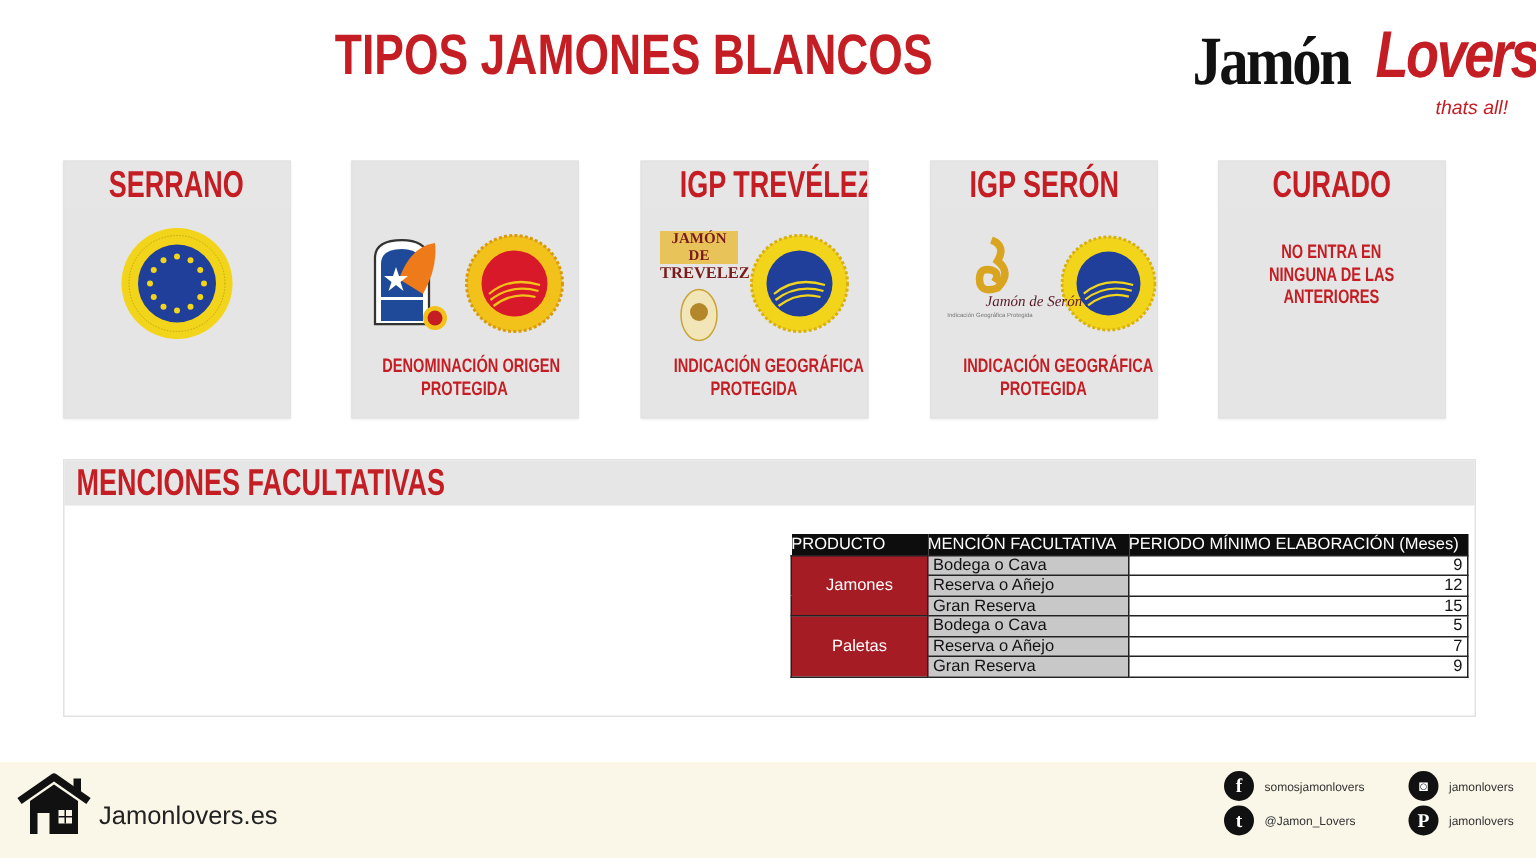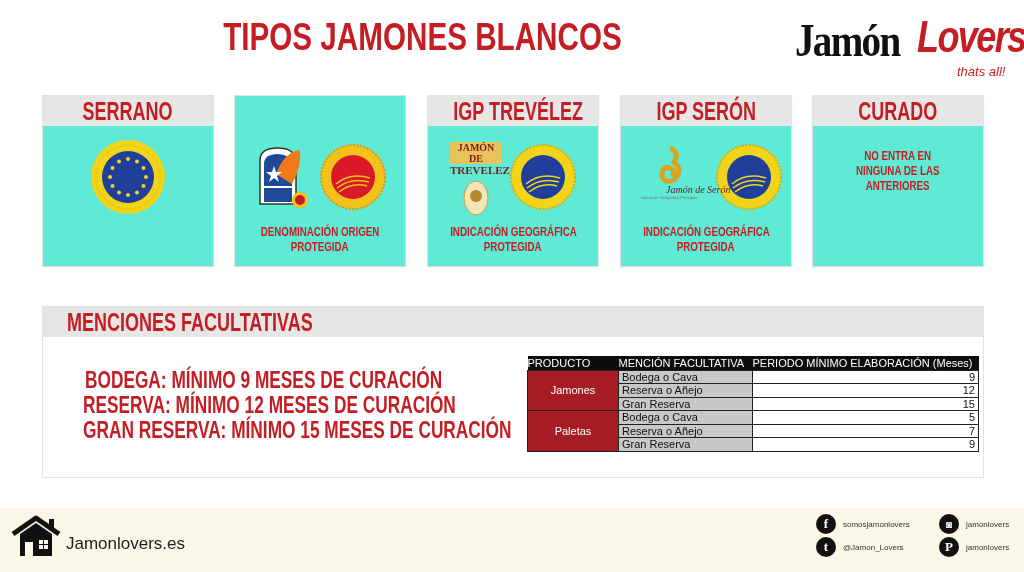--- a/index.html
+++ b/index.html
@@ -14,21 +14,21 @@
     font-size: 38px; transform: scaleX(0.78); letter-spacing: 0px;
   }
 
   .logo { position: absolute; left: 795px; top: 12px; width: 215px; height: 70px; }
   .logo .jamon { position: absolute; left: 0; top: 2px; font-family: "Liberation Serif", serif; font-weight: bold; font-size: 46px; color: #111; letter-spacing: -2px; transform: scaleX(0.85); transform-origin: left center; }
   .logo .lovers { position: absolute; left: 122px; top: 0px; font-family: "Liberation Sans", sans-serif; font-style: italic; font-weight: bold; font-size: 44px; color: #c41e24; letter-spacing: -2px; transform: scaleX(0.82); transform-origin: left center; }
   .logo .tag { position: absolute; left: 162px; top: 52px; font-family: Liberation Sans, sans-serif; font-style: italic; font-size: 13px; color: #c41e24; }
 
   .cards { position: absolute; left: 42px; top: 91px; width: 942px; height: 172px; }
   .card {
-    position: absolute; top: 4px; width: 172px; height: 172px; background: #5eead4;
+    position: absolute; top: 16px; width: 152px; height: 172px; background: #e5e5e5;
     border: 1px solid #e2e2e2; box-shadow: 0 1px 2px rgba(0,0,0,0.06);
   }
   .card-head {
     height: 30px; background: #e6e6e6; text-align: center; overflow: hidden;
   }
   .card-head span {
     display: inline-block; color: #c41e24; font-weight: bold; font-size: 25px; line-height: 30px;
     transform: scaleX(0.72); white-space: nowrap;
   }
   .card-logos { position: absolute; top: 42px; left: 0; width: 100%; height: 78px; display: flex; justify-content: center; align-items: center; gap: 8px; }
@@ -36,21 +36,21 @@
     position: absolute; top: 128px; left: 0; width: 100%; text-align: center;
     color: #c41e24; font-weight: bold; font-size: 13px; line-height: 15px;
   }
   .card-desc span { display: inline-block; transform: scaleX(0.75); white-space: nowrap; }
   .card-desc.curado { top: 52px; }
 
   .menciones {
     position: absolute; left: 42px; top: 306px; width: 942px; height: 172px; background: #fff;
     border: 1px solid #e2e2e2;
   }
-  .menciones-head { height: 30px; background: #e6e6e6; padding-left: 24px; overflow: hidden; }
+  .menciones-head { height: 30px; background: #e6e6e6; padding-left: 8px; overflow: hidden; }
   .menciones-head span {
     display: inline-block; color: #c41e24; font-weight: bold; font-size: 25px; line-height: 30px;
     transform: scaleX(0.72); transform-origin: left center; white-space: nowrap;
   }
   .rules { position: absolute; left: 40px; top: 60px; }
   .rules div { color: #c41e24; font-weight: bold; font-size: 24px; line-height: 25px; white-space: nowrap; transform: scaleX(0.72); transform-origin: left center; }
   .rules div:nth-child(1) { margin-left: 2px; }
 
   .tbl {
     position: absolute; left: 527px; top: 356px; border-collapse: collapse;
@@ -180,25 +180,20 @@
     <div class="card-desc curado">
       <span>NO ENTRA EN</span><br><span>NINGUNA DE LAS</span><br><span>ANTERIORES</span>
     </div>
   </div>
 </div>
 
 <div class="menciones">
   <div class="menciones-head">
     <span>MENCIONES FACULTATIVAS</span>
   </div>
-  <div class="rules">
-    <div>BODEGA: MÍNIMO 9 MESES DE CURACIÓN</div>
-    <div>RESERVA: MÍNIMO 12 MESES DE CURACIÓN</div>
-    <div>GRAN RESERVA: MÍNIMO 15 MESES DE CURACIÓN</div>
-  </div>
 </div>
 
 <table class="tbl">
   <thead>
     <tr>
       <th>PRODUCTO</th>
       <th>MENCIÓN FACULTATIVA</th>
       <th>PERIODO MÍNIMO ELABORACIÓN (Meses)</th>
     </tr>
   </thead>

